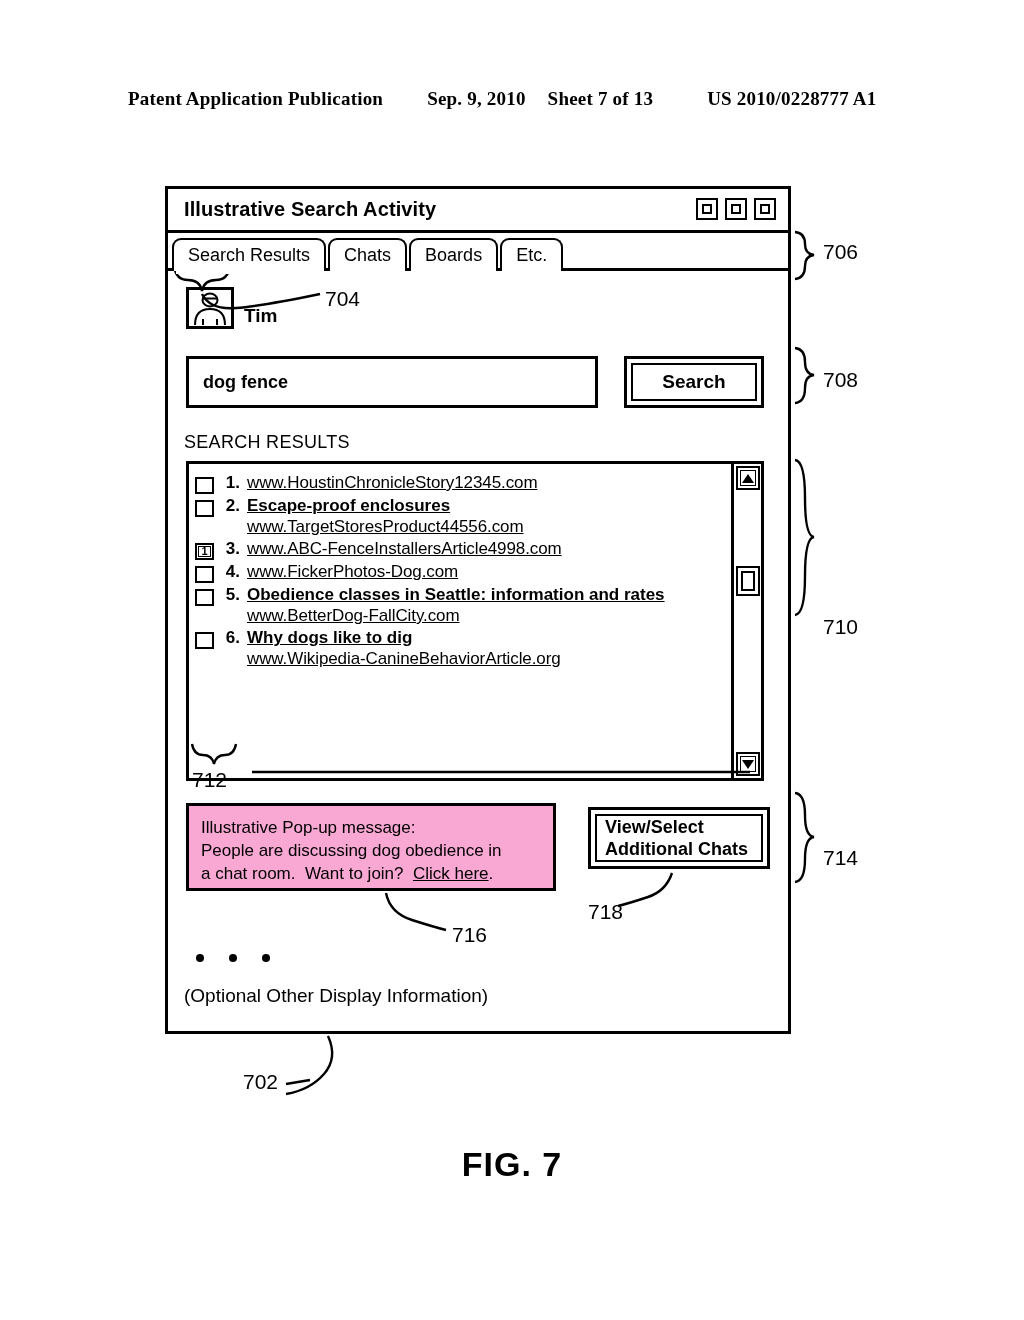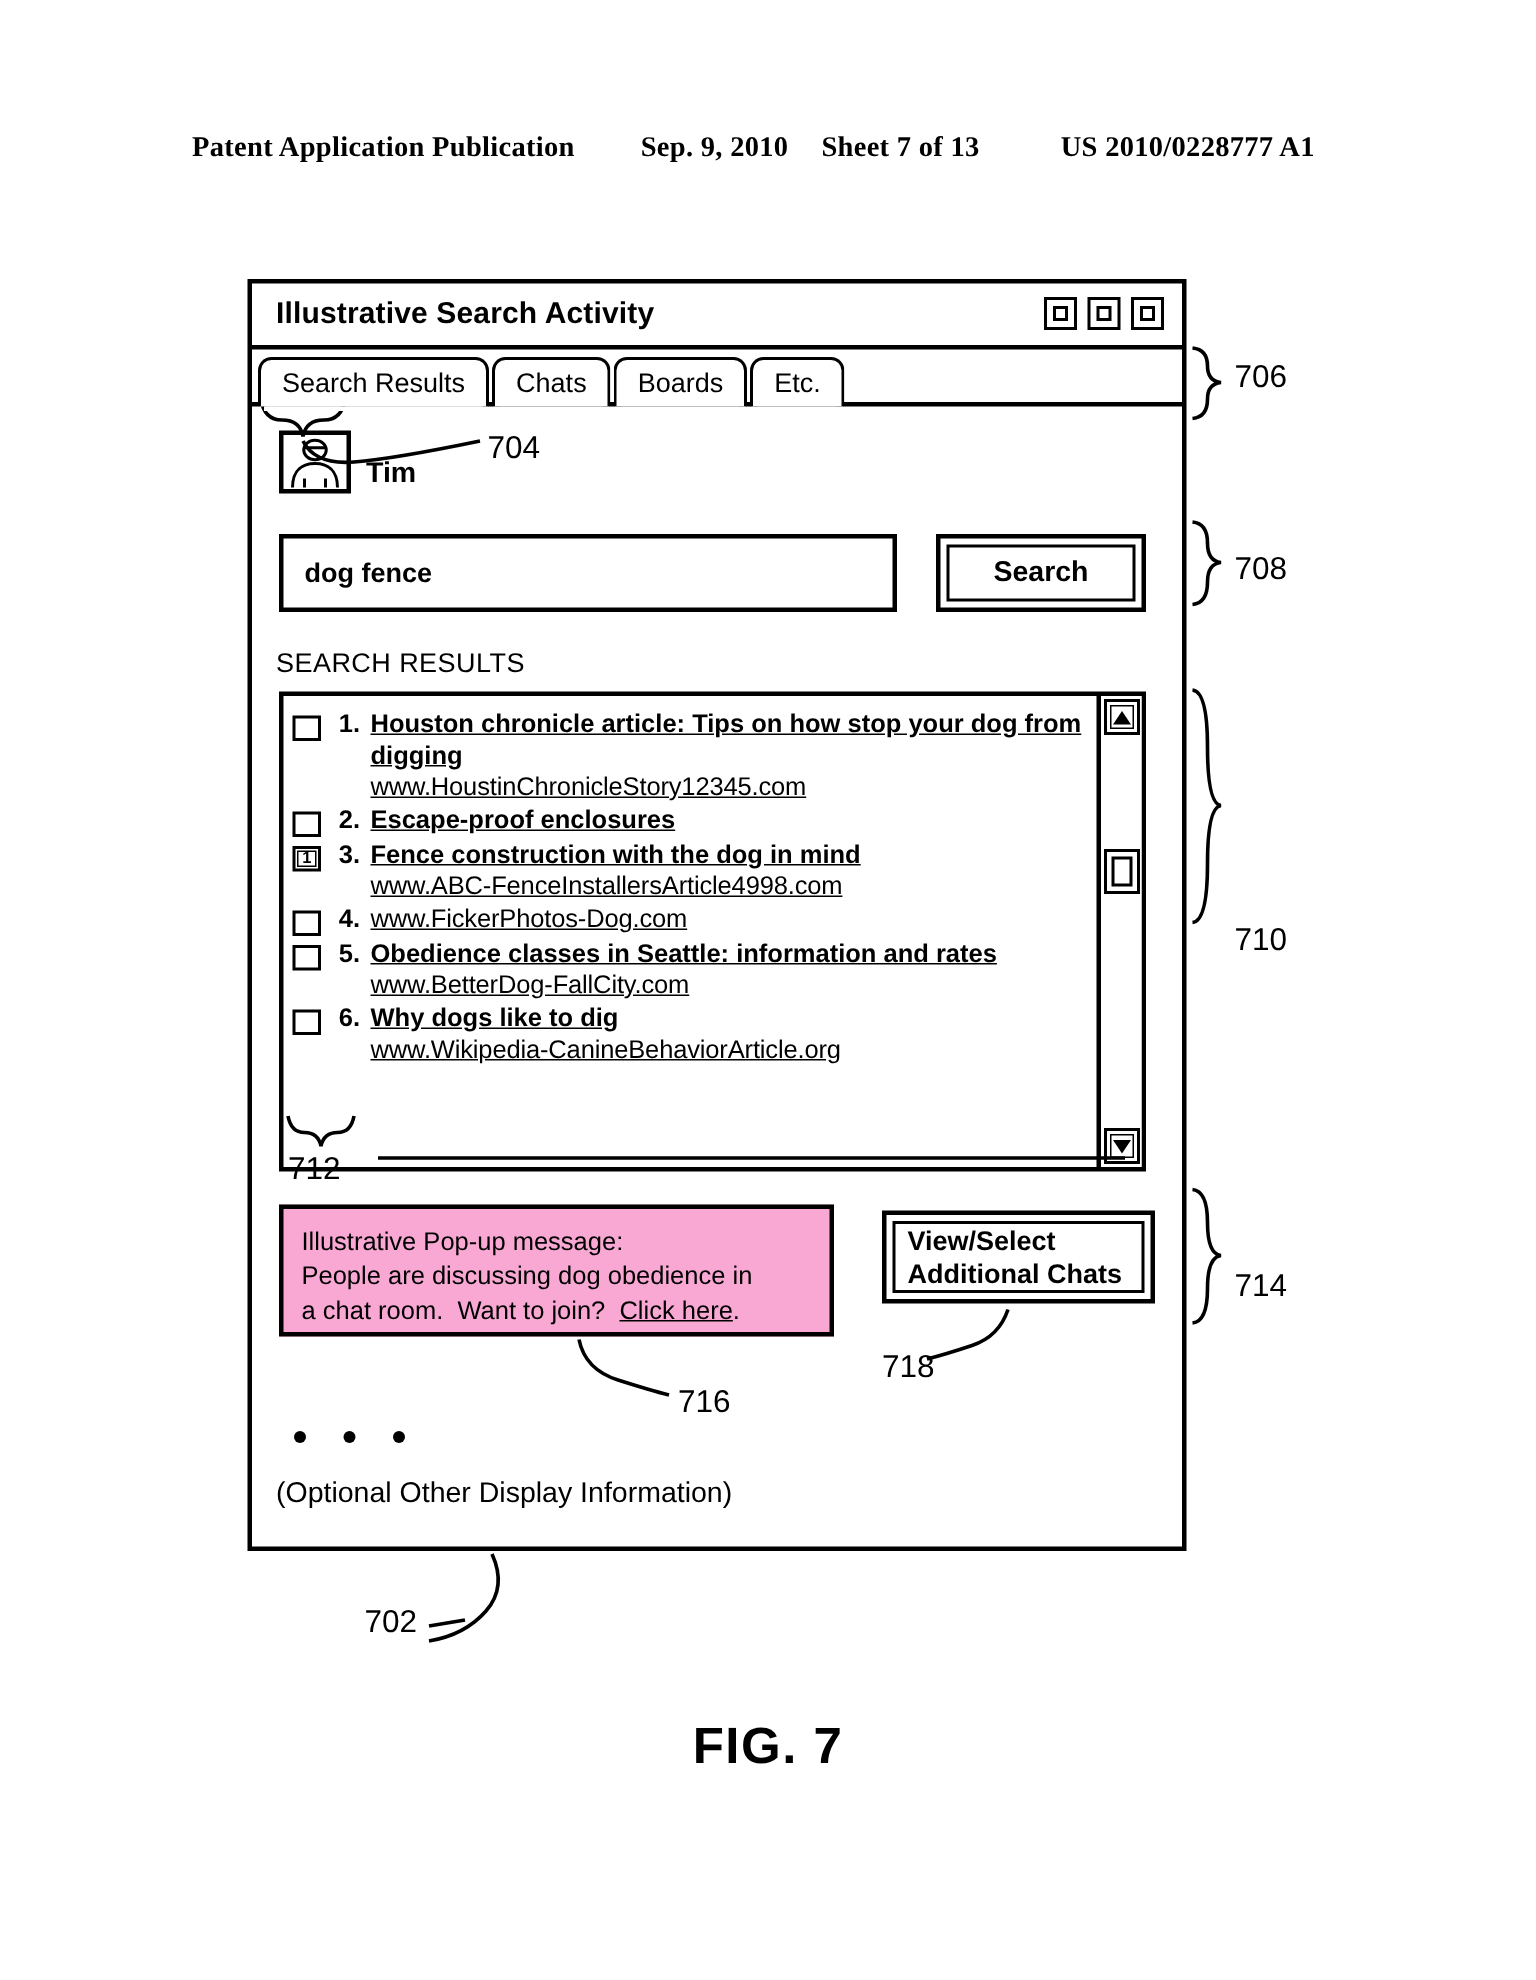--- a/index.html
+++ b/index.html
@@ -502,38 +502,37 @@
 
   <div class="section-caption">SEARCH RESULTS</div>
 
   <div class="results-panel">
     <div class="results-list">
 
       <div class="result-item">
         <div class="cb"><span class="cb-num"></span></div>
         <div class="res-idx">1.</div>
         <div class="res-body">
-          <div class="res-title">Houston chronicle article: Tips on how stop your dog from digging</div>
           <div class="res-url">www.HoustinChronicleStory12345.com</div>
         </div>
       </div>
 
       <div class="result-item">
         <div class="cb"><span class="cb-num"></span></div>
         <div class="res-idx">2.</div>
         <div class="res-body">
           <div class="res-title">Escape-proof enclosures</div>
+          <div class="res-url">www.TargetStoresProduct44556.com</div>
         </div>
       </div>
 
       <div class="result-item">
         <div class="cb marked"><span class="cb-num">1</span></div>
         <div class="res-idx">3.</div>
         <div class="res-body">
-          <div class="res-title">Fence construction with the dog in mind</div>
           <div class="res-url">www.ABC-FenceInstallersArticle4998.com</div>
         </div>
       </div>
 
       <div class="result-item">
         <div class="cb"><span class="cb-num"></span></div>
         <div class="res-idx">4.</div>
         <div class="res-body">
           <div class="res-url">www.FickerPhotos-Dog.com</div>
         </div>

